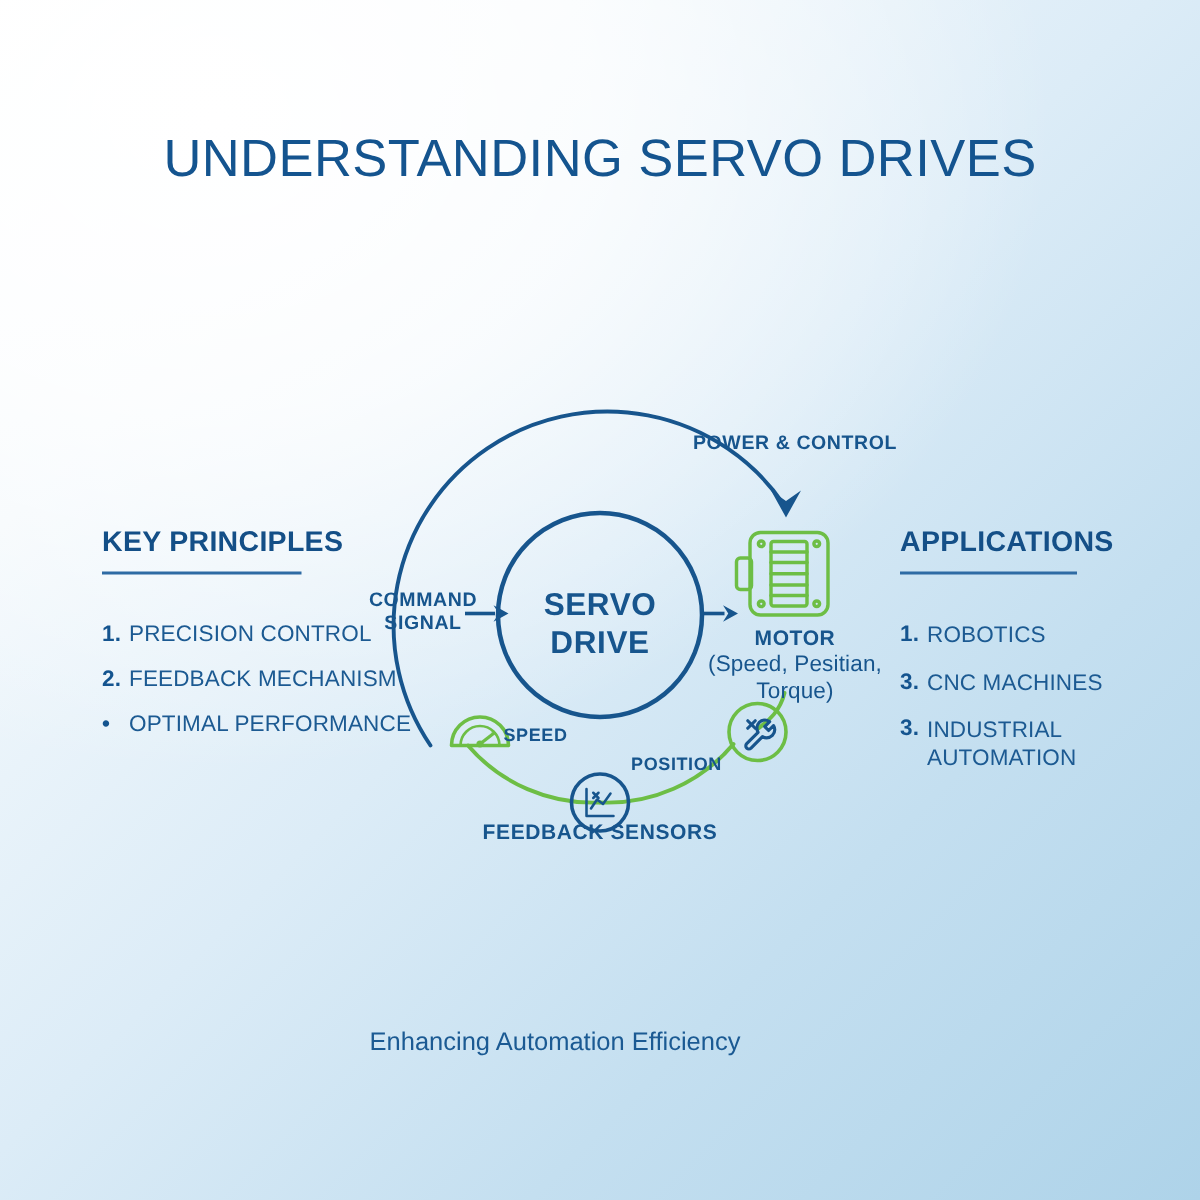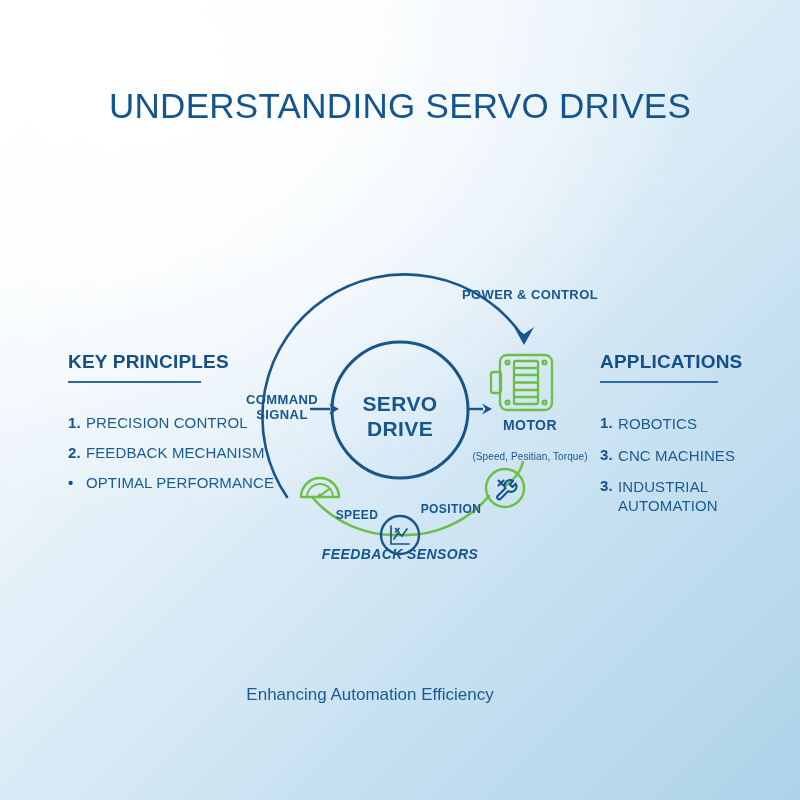--- a/index.html
+++ b/index.html
@@ -113,29 +113,29 @@
     letter-spacing: 0.4px;
     text-align: center;
     line-height: 1.12;
   }
   .lbl-power   { left: 462px; top: 288px; width: 150px; font-size: 13px; text-align: left;}
   .lbl-command { left: 232px; top: 393px; width: 100px; font-size: 13px; }
   .lbl-servo   { left: 345px; top: 392px; width: 110px; font-size: 21px; line-height: 1.18; }
   .lbl-motor   { left: 466px; top: 418px; width: 128px; font-size: 14px; }
   .lbl-motor .motor-sub {
     display: block;
-    font-size: 10px;
+    font-size: 15px;
     font-weight: normal;
     line-height: 1.25;
-    margin-top: 17px;
+    margin-top: 0;
     letter-spacing: 0.1px;
   }
-  .lbl-speed    { left: 325px; top: 509px; width: 64px; font-size: 12px; }
+  .lbl-speed    { left: 325px; top: 484px; width: 64px; font-size: 12px; }
   .lbl-position { left: 414px; top: 503px; width: 74px; font-size: 12px; }
-  .lbl-feedback { left: 320px; top: 547px; width: 160px; font-size: 14px; font-style: italic; }
+  .lbl-feedback { left: 320px; top: 547px; width: 160px; font-size: 14px; }
 
   
   .footer {
     position: absolute;
     left: 0;
     top: 685px;
     width: 740px;
     text-align: center;
     font-size: 17px;
     color: #1b5a93;

